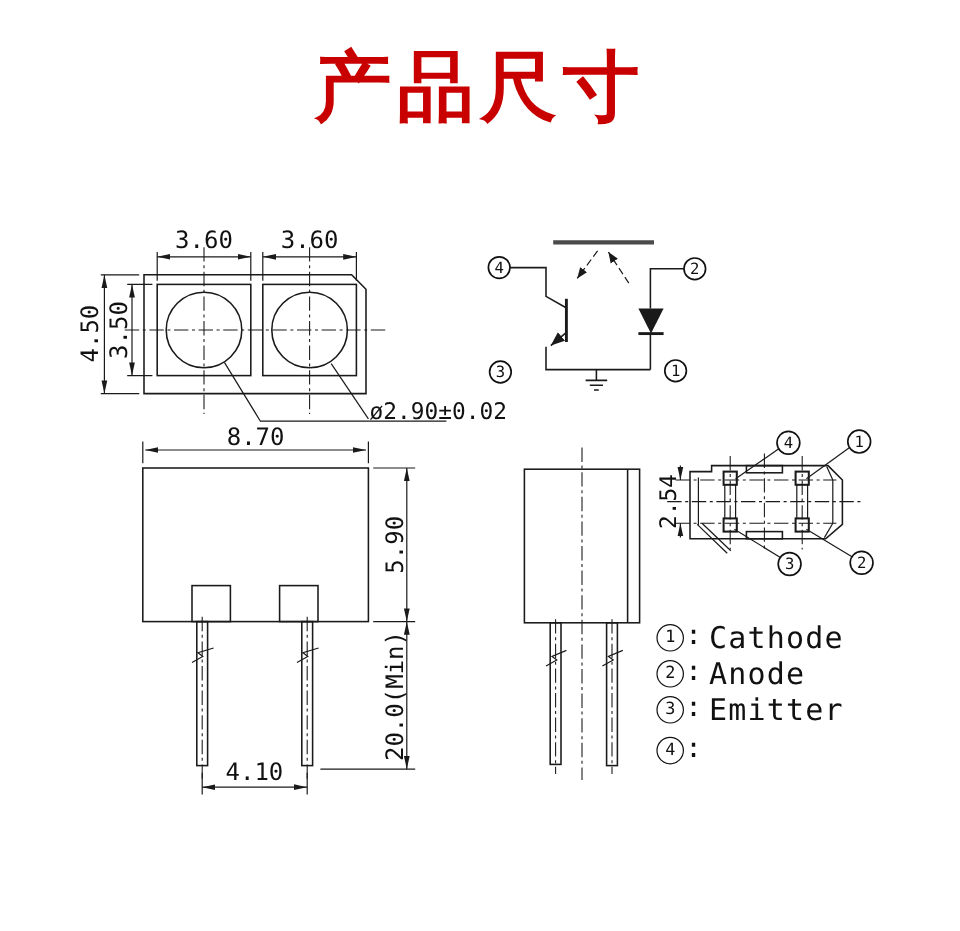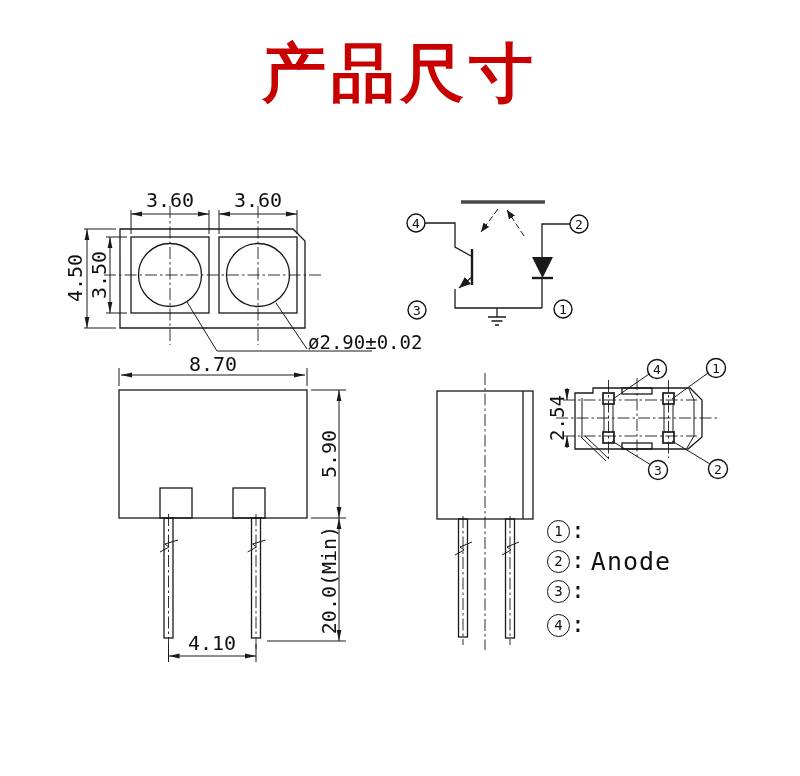--- a/index.html
+++ b/index.html
@@ -199,28 +199,30 @@
         <circle class="pincir" cx="718" cy="469" r="9.5"></circle>
         <text class="pintxt" x="718" y="469" dy=".35em" text-anchor="middle">2</text>
       </g>
     </g>
   </svg>
 
   <div class="legend">
     <div class="lg-row">
       <span class="lg-circle">1</span>
       <span class="lg-colon">:</span>
+      <span class="lg-label">Cathode</span>
     </div>
     <div class="lg-row">
       <span class="lg-circle">2</span>
       <span class="lg-colon">:</span>
       <span class="lg-label">Anode</span>
     </div>
     <div class="lg-row">
       <span class="lg-circle">3</span>
       <span class="lg-colon">:</span>
+      <span class="lg-label">Emitter</span>
     </div>
     <div class="lg-row">
       <span class="lg-circle">4</span>
       <span class="lg-colon">:</span>
     </div>
   </div>
 </div>
 
 </body></html>

